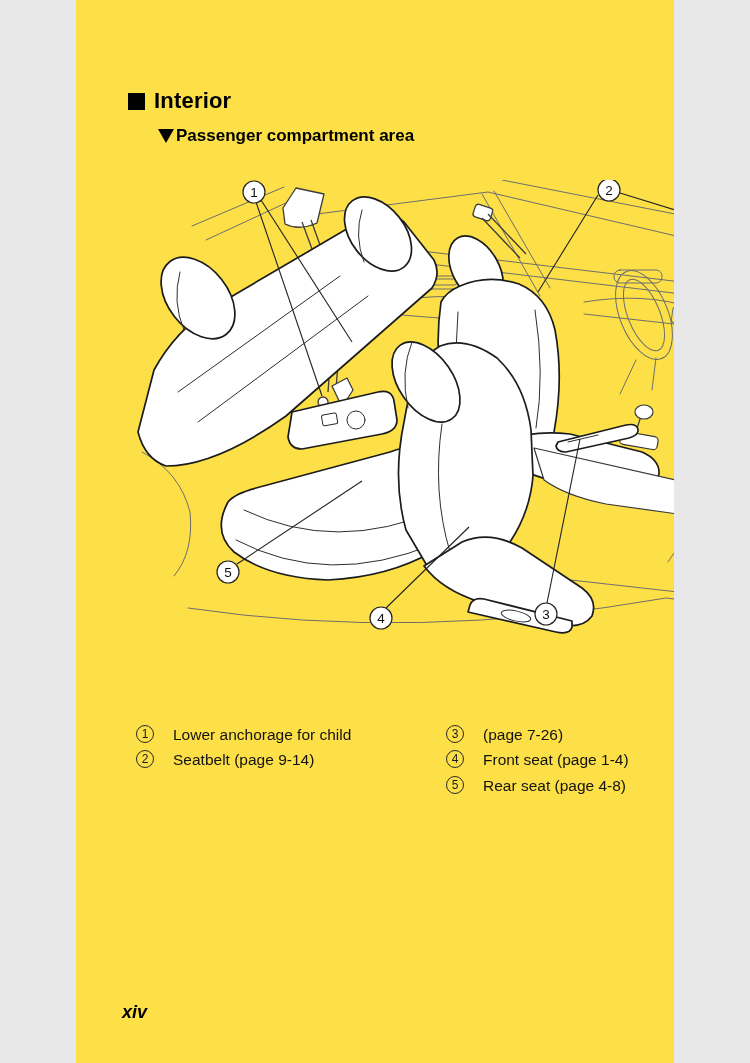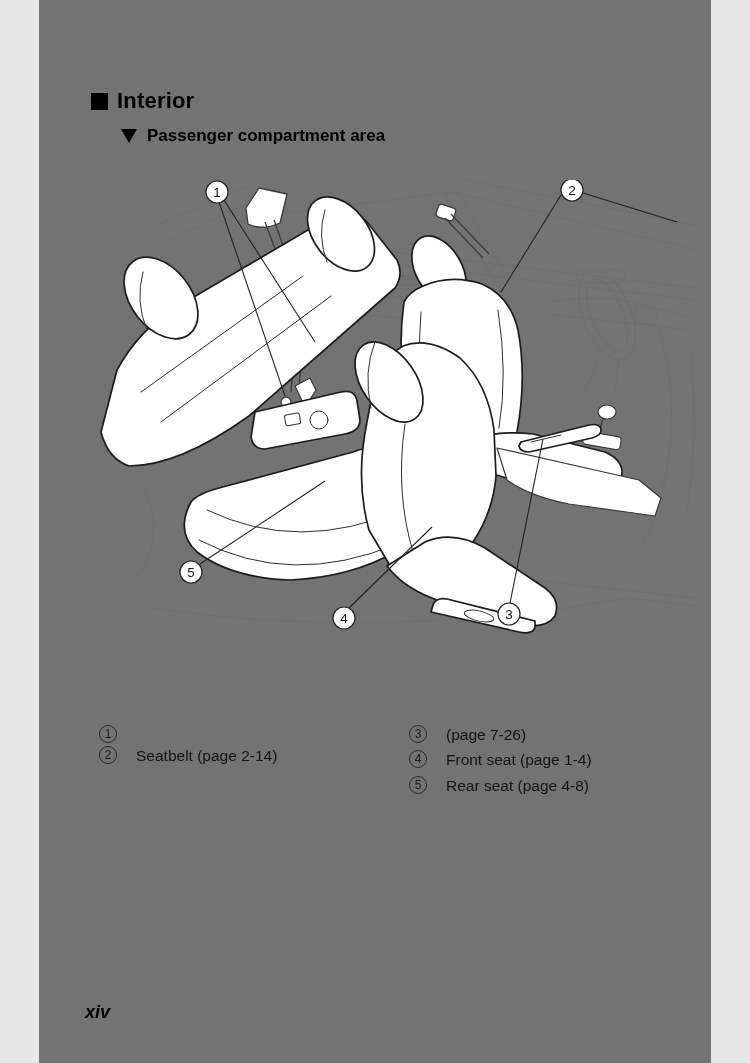--- a/index.html
+++ b/index.html
@@ -1,25 +1,25 @@
 <!DOCTYPE html>
 <html><head>
 <meta charset="utf-8">
 <style>
   html,body { margin:0; padding:0; background:#e8e8e8; }
   .page {
-    position:relative; width:672px; height:1063px; margin:0 auto;
-    background:#737373; overflow:hidden;
+    position:relative; width:598px; height:1063px; margin:0 auto;
+    background:#fde047; overflow:hidden;
     font-family:"Liberation Sans", sans-serif; color:#000;
   }
   
   .h1 { position:absolute; top:88px; left:52px; display:flex; align-items:center; gap:9px; }
   .h1 .sq { width:17px; height:17px; background:#000; flex:0 0 auto; }
   .h1 .t { font-size:22px; font-weight:bold; letter-spacing:.2px; }
-  .h2 { position:absolute; top:126px; left:82px; display:flex; align-items:center; gap:10px; }
+  .h2 { position:absolute; top:126px; left:82px; display:flex; align-items:center; gap:2px; }
   .h2 .tri { width:0; height:0; border-left:8px solid transparent; border-right:8px solid transparent; border-top:14px solid #000; flex:0 0 auto; }
   .h2 .t { font-size:17px; font-weight:bold; }
   
   .fig { position:absolute; top:180px; left:60px; width:600px; height:455px; }
   .figcode { position:absolute; top:636px; left:60px; width:592px; text-align:right; font-size:13px; color:#111; }
   
   .bg   { stroke:#6e6e6e; stroke-width:1; fill:none; stroke-linecap:round; }
   .belt { stroke:#3c3c3c; stroke-width:1.3; fill:#fff; stroke-linejoin:round; }
   .seats path, .seats ellipse, .seats rect, .seats circle
         { stroke:#1c1c1c; stroke-width:1.7; fill:#fff; stroke-linejoin:round; stroke-linecap:round; }
@@ -177,26 +177,27 @@
       </g>
     </g>
   </svg>
 
 
   <div class="legend">
     <div class="col1">
       <div class="item">
         <div class="num">1</div>
         <div class="lbl">
+          <span>Lower anchorage for child</span>
         </div>
       </div>
       <div class="item">
         <div class="num">2</div>
         <div class="lbl">
-          <span>Seatbelt (page 2-14)</span>
+          <span>Seatbelt (page 9-14)</span>
         </div>
       </div>
     </div>
     <div class="col2">
       <div class="item">
         <div class="num">3</div>
         <div class="lbl">
           <span>(page 7-26)</span>
         </div>
       </div>

